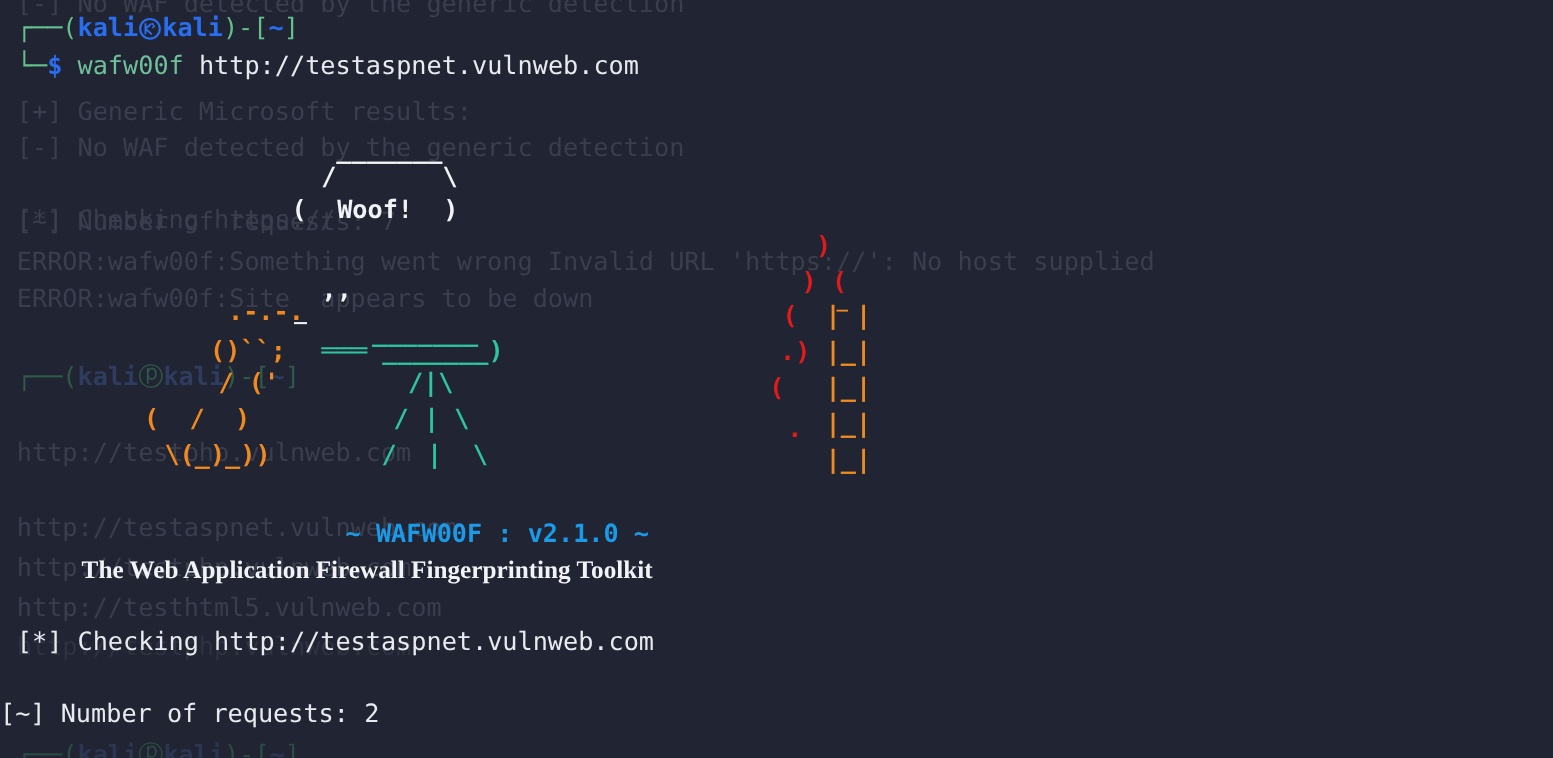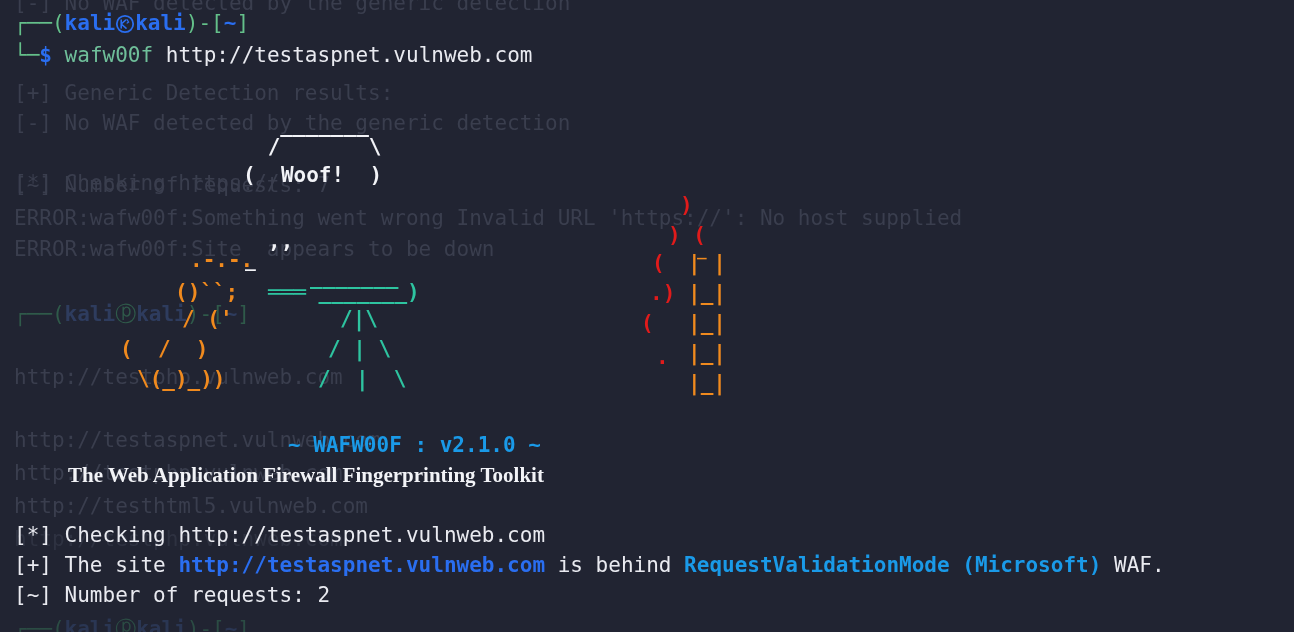--- a/index.html
+++ b/index.html
@@ -104,21 +104,21 @@
   }
   .logo-glyph svg { display: block; }
 </style>
 </head>
 <body>
 
 <div id="terminal">
 
   <div id="ghost-layer">
     <div class="ghost-line" style="position:absolute;top:-12px;left:14px;">[-] No WAF detected by the generic detection</div>
-    <div class="ghost-line" style="position:absolute;top:78px;left:14px;">[+] Generic Detection results:</div>
+    <div class="ghost-line" style="position:absolute;top:78px;left:14px;">[+] Generic Microsoft results:</div>
     <div class="ghost-line" style="position:absolute;top:108px;left:14px;">[-] No WAF detected by the generic detection</div>
     <div class="ghost-line" style="position:absolute;top:138px;left:14px;margin-top:32px;">[~] Number of requests: 7</div>
     <div class="ghost-line" style="position:absolute;top:168px;left:14px;">[*] Checking https://</div>
     <div class="ghost-line" style="position:absolute;top:203px;left:14px;">ERROR:wafw00f:Something went wrong Invalid URL 'https://': No host supplied</div>
     <div class="ghost-line" style="position:absolute;top:234px;left:14px;">ERROR:wafw00f:Site  appears to be down</div>
 
     
     <div class="ghost-line" style="position:absolute;top:299px;left:14px;"><span class="g-green">┌──(</span><span class="g-blue">kali</span><span class="g-green">ⓟ</span><span class="g-blue">kali</span><span class="g-green">)-[</span><span class="g-blue">~</span><span class="g-green">]</span></div>
 
     <div class="ghost-line" style="position:absolute;top:362px;left:14px;">http://testphp.vulnweb.com</div>
@@ -185,19 +185,18 @@
     
     <div class="fg-line" style="position:absolute;top:430px;left:288px;"><span class="c-brightblue">~ WAFW00F : v2.1.0 ~</span></div>
 
     
     <div class="fg-line" style="position:absolute;top:460px;left:68px;font-family:Liberation Serif, serif;"><span class="c-white">The Web Application Firewall Fingerprinting Toolkit</span></div>
 
     
     <div class="fg-line" style="position:absolute;top:520px;left:14px;"><span class="c-plain">[*]</span><span class="c-plain"> Checking </span><span class="c-plain">http://testaspnet.vulnweb.com</span></div>
 
     
-    <div class="fg-line" style="position:absolute;top:550px;left:14px;"><span class="c-plain">[+]</span><span class="c-plain"> The site </span><span class="c-bluelink">http://testaspnet.vulnweb.com</span><span class="c-plain"> is behind </span><span class="c-brightblue">RequestValidationMode (Microsoft)</span><span class="c-plain"> WAF.</span></div>
-
-    
-    <div class="fg-line" style="position:absolute;top:580px;left:14px;"><span class="c-plain">[~]</span><span class="c-plain"> Number of requests: </span><span class="c-plain">2</span></div>
+
+    
+    <div class="fg-line" style="position:absolute;top:580px;left:0;"><span class="c-plain">[~]</span><span class="c-plain"> Number of requests: </span><span class="c-plain">2</span></div>
   </div>
 
 </div>
 
 </body></html>

